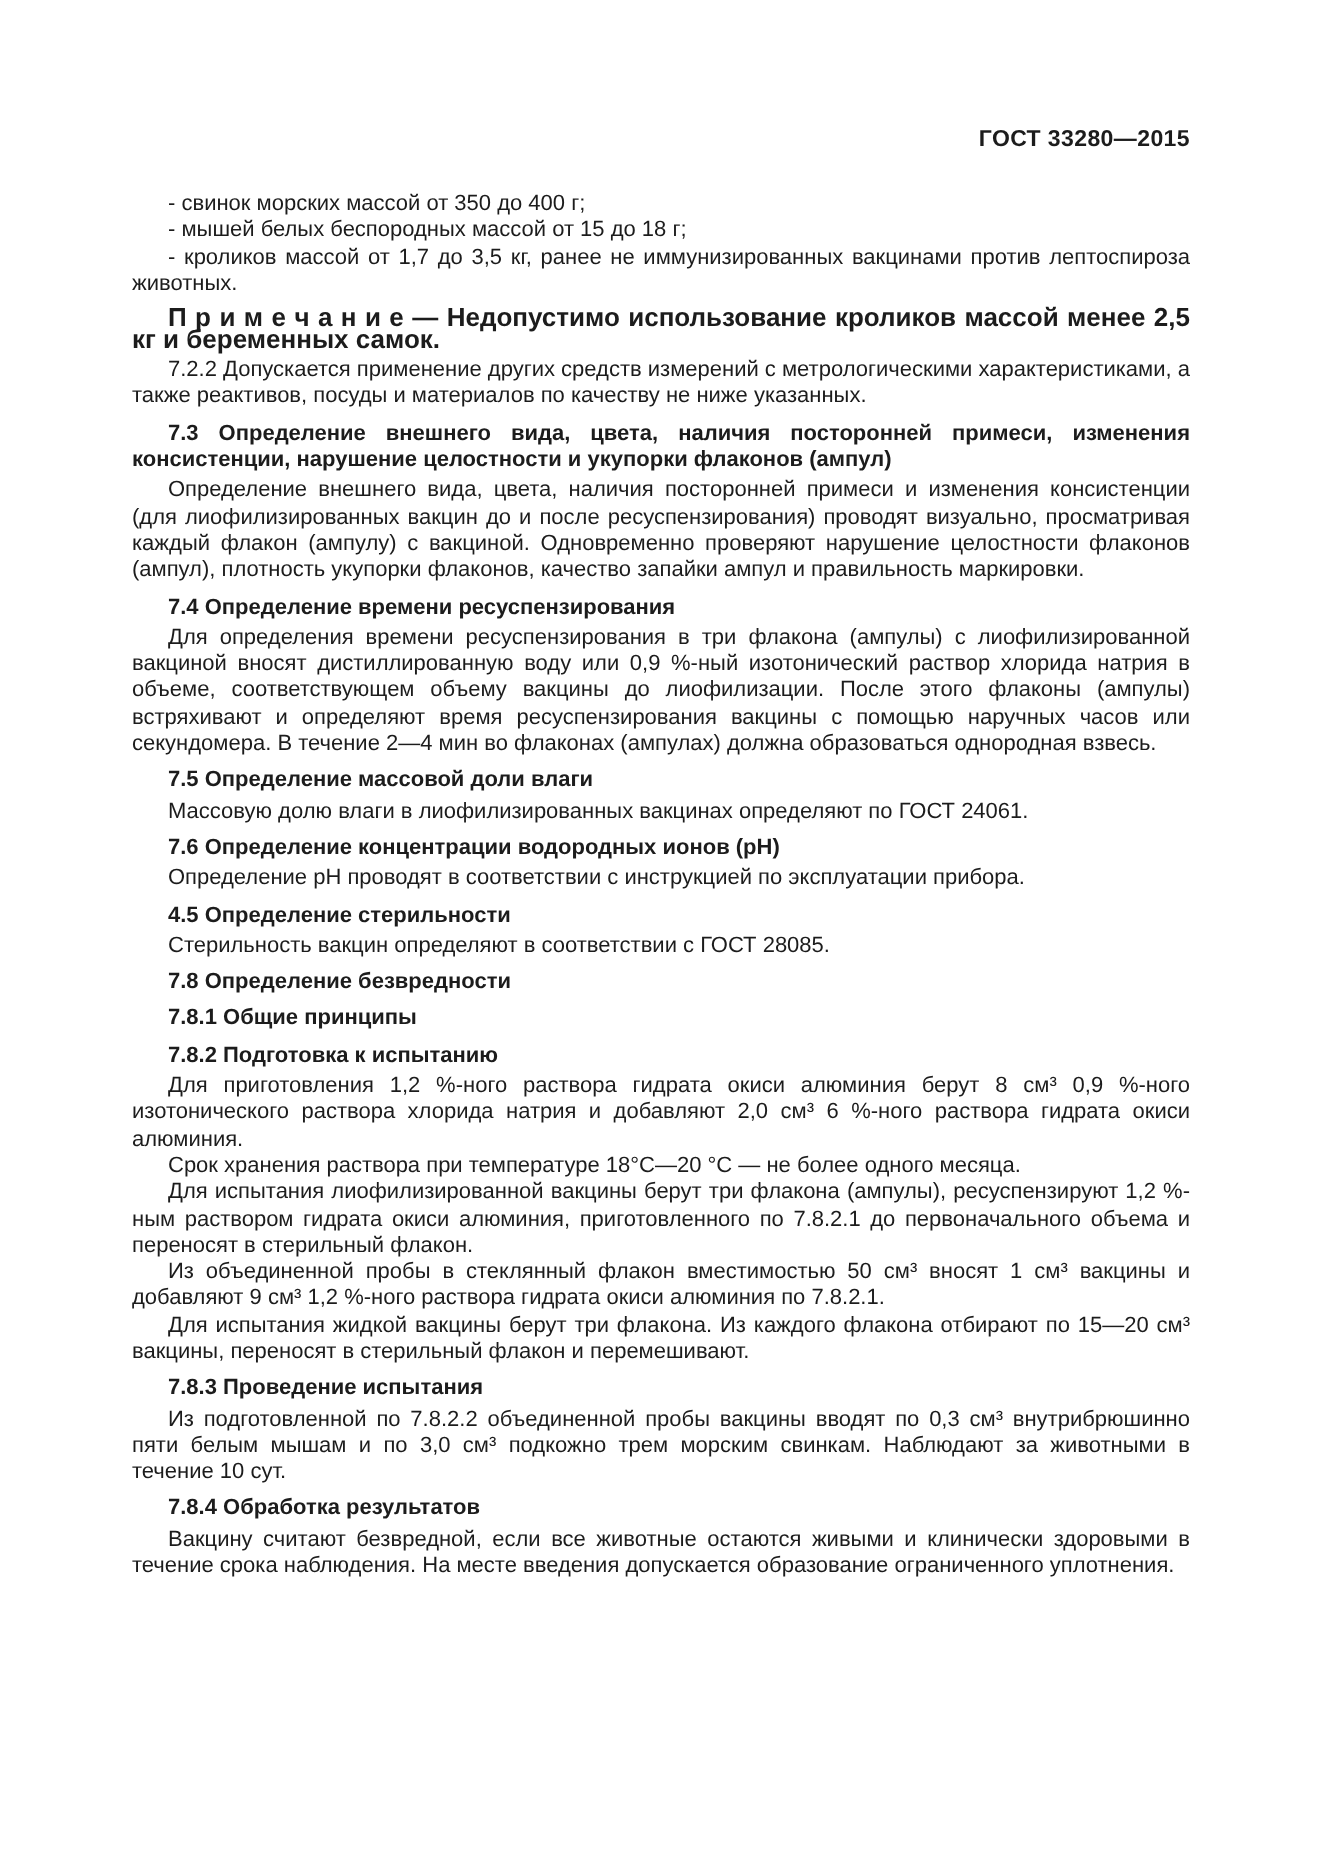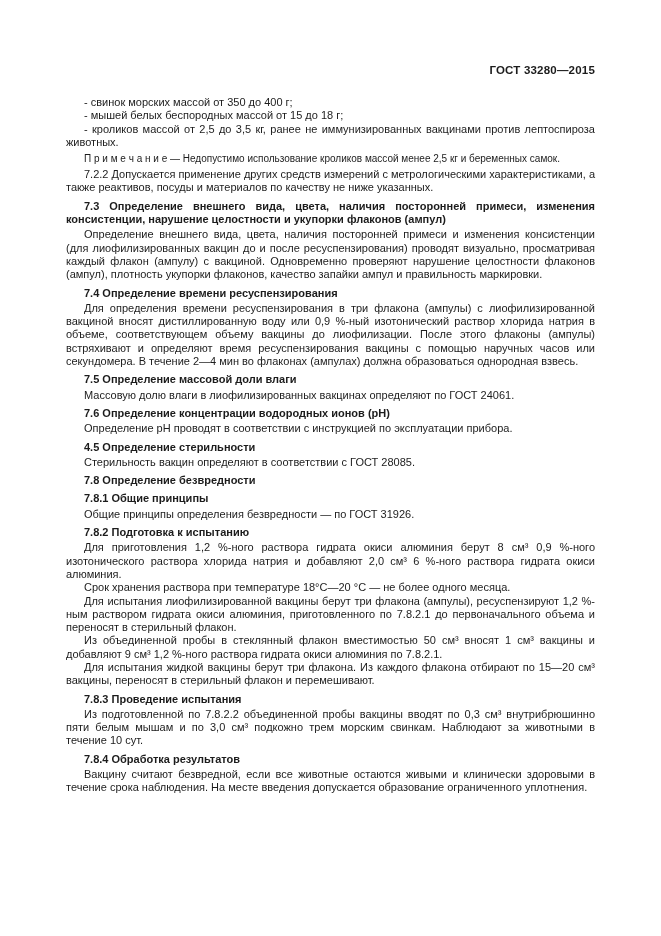--- a/index.html
+++ b/index.html
@@ -34,58 +34,58 @@
     text-align: justify;
   }
   .blk { margin: 0; }
   .blk.p { text-indent: 18px; }
   .blk.h {
     font-weight: 700;
     text-indent: 18px;
     margin: 5px 0 2px 0;
   }
   .blk.note {
-    font-size: 10px;
+    font-size: 13px;
     line-height: 11px;
     text-indent: 18px;
     margin: 4px 0 4px 0;
+    font-weight: bold;
   }
   .page-num {
     position: absolute;
     top: 872px;
     right: 70px;
     font-size: 11px;
   }
 </style>
 </head>
 <body>
 
 <div class="page">
   <div class="doc-header">
     <span>ГОСТ 33280—2015</span>
   </div>
   <div class="content">
       <div class="blk p">- свинок морских массой от 350 до 400 г;</div>
       <div class="blk p">- мышей белых беспородных массой от 15 до 18 г;</div>
-      <div class="blk p">- кроликов массой от 2,5 до 3,5 кг, ранее не иммунизированных вакцинами против лептоспироза животных.</div>
+      <div class="blk p">- кроликов массой от 1,7 до 3,5 кг, ранее не иммунизированных вакцинами против лептоспироза животных.</div>
       <div class="blk note">П р и м е ч а н и е — Недопустимо использование кроликов массой менее 2,5 кг и беременных самок.</div>
       <div class="blk p">7.2.2 Допускается применение других средств измерений с метрологическими характеристиками, а также реактивов, посуды и материалов по качеству не ниже указанных.</div>
       <div class="blk h">7.3 Определение внешнего вида, цвета, наличия посторонней примеси, изменения консистенции, нарушение целостности и укупорки флаконов (ампул)</div>
       <div class="blk p">Определение внешнего вида, цвета, наличия посторонней примеси и изменения консистенции (для лиофилизированных вакцин до и после ресуспензирования) проводят визуально, просматривая каждый флакон (ампулу) с вакциной. Одновременно проверяют нарушение целостности флаконов (ампул), плотность укупорки флаконов, качество запайки ампул и правильность маркировки.</div>
       <div class="blk h">7.4 Определение времени ресуспензирования</div>
       <div class="blk p">Для определения времени ресуспензирования в три флакона (ампулы) с лиофилизированной вакциной вносят дистиллированную воду или 0,9 %-ный изотонический раствор хлорида натрия в объеме, соответствующем объему вакцины до лиофилизации. После этого флаконы (ампулы) встряхивают и определяют время ресуспензирования вакцины с помощью наручных часов или секундомера. В течение 2—4 мин во флаконах (ампулах) должна образоваться однородная взвесь.</div>
       <div class="blk h">7.5 Определение массовой доли влаги</div>
       <div class="blk p">Массовую долю влаги в лиофилизированных вакцинах определяют по ГОСТ 24061.</div>
       <div class="blk h">7.6 Определение концентрации водородных ионов (pH)</div>
       <div class="blk p">Определение pH проводят в соответствии с инструкцией по эксплуатации прибора.</div>
       <div class="blk h">4.5 Определение стерильности</div>
       <div class="blk p">Стерильность вакцин определяют в соответствии с ГОСТ 28085.</div>
       <div class="blk h">7.8 Определение безвредности</div>
       <div class="blk h">7.8.1 Общие принципы</div>
-      <div class="blk p">Общие принципы определения безвредности — по ГОСТ 31926.</div>
       <div class="blk h">7.8.2 Подготовка к испытанию</div>
       <div class="blk p">Для приготовления 1,2 %-ного раствора гидрата окиси алюминия берут 8 см³ 0,9 %-ного изотонического раствора хлорида натрия и добавляют 2,0 см³ 6 %-ного раствора гидрата окиси алюминия.</div>
       <div class="blk p">Срок хранения раствора при температуре 18°С—20 °С — не более одного месяца.</div>
       <div class="blk p">Для испытания лиофилизированной вакцины берут три флакона (ампулы), ресуспензируют 1,2 %-ным раствором гидрата окиси алюминия, приготовленного по 7.8.2.1 до первоначального объема и переносят в стерильный флакон.</div>
       <div class="blk p">Из объединенной пробы в стеклянный флакон вместимостью 50 см³ вносят 1 см³ вакцины и добавляют 9 см³ 1,2 %-ного раствора гидрата окиси алюминия по 7.8.2.1.</div>
       <div class="blk p">Для испытания жидкой вакцины берут три флакона. Из каждого флакона отбирают по 15—20 см³ вакцины, переносят в стерильный флакон и перемешивают.</div>
       <div class="blk h">7.8.3 Проведение испытания</div>
       <div class="blk p">Из подготовленной по 7.8.2.2 объединенной пробы вакцины вводят по 0,3 см³ внутрибрюшинно пяти белым мышам и по 3,0 см³ подкожно трем морским свинкам. Наблюдают за животными в течение 10 сут.</div>
       <div class="blk h">7.8.4 Обработка результатов</div>
       <div class="blk p">Вакцину считают безвредной, если все животные остаются живыми и клинически здоровыми в течение срока наблюдения. На месте введения допускается образование ограниченного уплотнения.</div>

